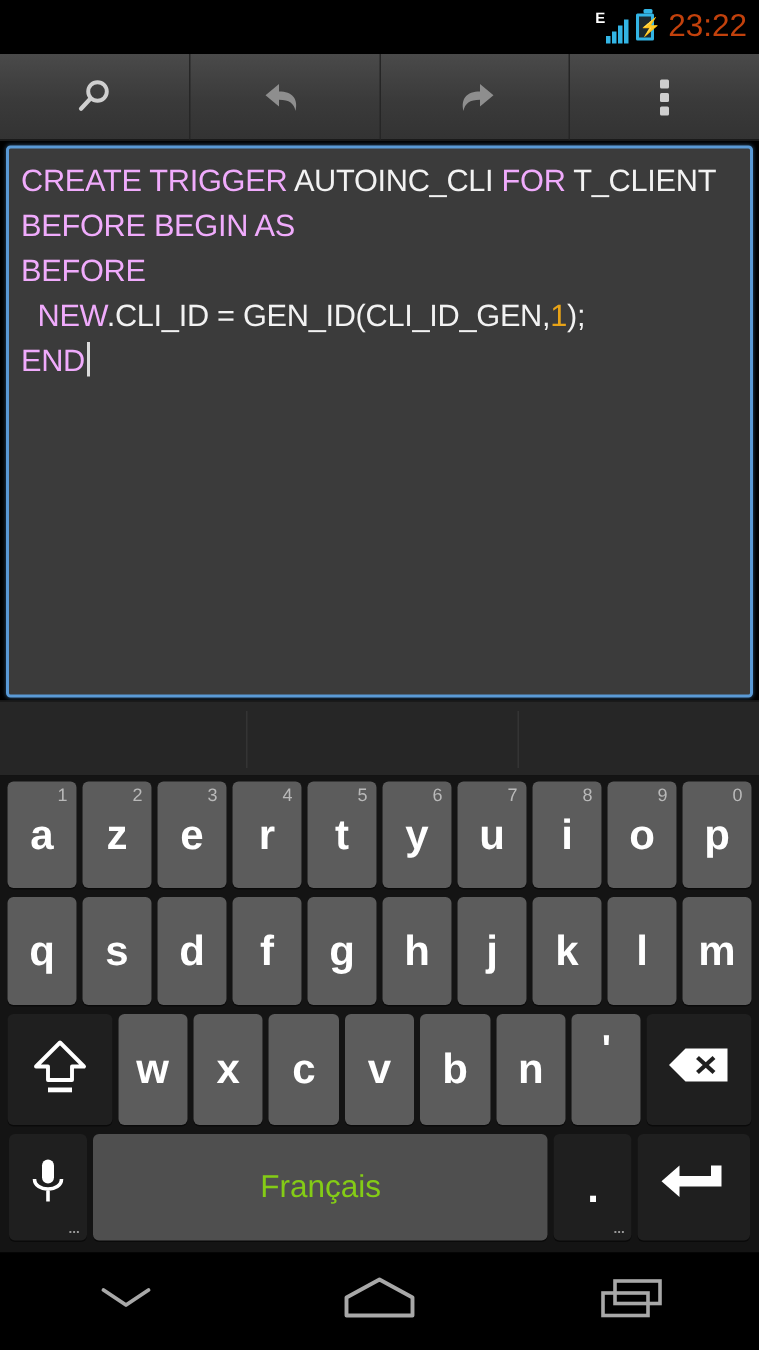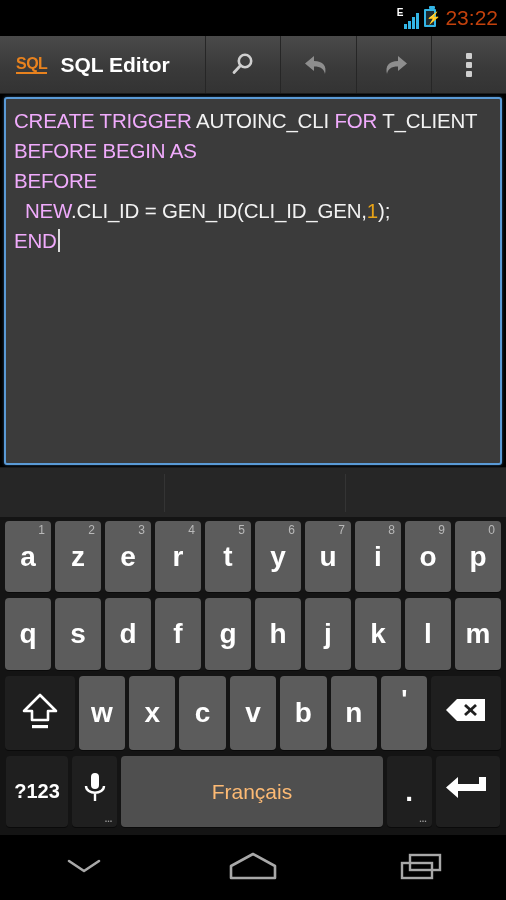--- a/index.html
+++ b/index.html
@@ -120,21 +120,21 @@
   .key.dark { background: #1f1f1f; }
   .key .hint {
     position: absolute; top: 2px; right: 6px; font-size: 12px;
     color: #b9b9b9; font-weight: normal;
   }
   .key .dots3 {
     position: absolute; bottom: 4px; right: 5px; font-size: 9px;
     color: #9a9a9a; font-weight: bold; letter-spacing: 0px; line-height: 8px;
   }
   .key.space {
-    flex: 6.1 1 0; background: #4f4f4f; color: #fdba74;
+    flex: 6.1 1 0; background: #4f4f4f; color: #84cc16;
     font-size: 21px; font-weight: normal; border-radius: 4px;
   }
   .key.fn123 { flex: 1.45 1 0; font-size: 20px; }
   .key.mic { flex: 1.05 1 0; }
   .key.period { flex: 1.05 1 0; font-size: 28px; }
   .key.enter { flex: 1.5 1 0; }
   .key.shift { flex: 1.5 1 0; }
   .key.bksp { flex: 1.5 1 0; }
   .key.apos { flex: 1 1 0; font-size: 26px; align-items: flex-start; padding-top: 8px; }
 
@@ -163,24 +163,20 @@
           <i></i>
         </span>
     </div>
     <div class="batt">
         <span>⚡</span>
       </div>
     <div class="clock">23:22</div>
   </div>
 
   <div class="actionbar">
-    <div class="ab-title-zone">
-      <span class="sql-logo">SQL</span>
-      <span class="ab-title">SQL Editor</span>
-    </div>
     <div class="ab-btn">
       <span>
         <svg width="30" height="30" viewBox="0 0 30 30">
           <circle cx="17" cy="11" r="6.2" fill="none" stroke="#cfcfcf" stroke-width="2.6"></circle>
           <line x1="12.5" y1="15.5" x2="6" y2="22.5" stroke="#cfcfcf" stroke-width="2.8" stroke-linecap="round"></line>
         </svg>
       </span>
     </div>
     <div class="ab-btn">
       <span>
@@ -297,21 +293,20 @@
           <svg width="44" height="30" viewBox="0 0 44 30">
             <path d="M13 4 L41 4 L41 26 L13 26 L2 15 Z" fill="#ffffff"></path>
             <line x1="21" y1="10" x2="32" y2="20" stroke="#1f1f1f" stroke-width="2.8"></line>
             <line x1="32" y1="10" x2="21" y2="20" stroke="#1f1f1f" stroke-width="2.8"></line>
           </svg>
         </span>
       </div>
     </div>
 
     <div class="krow r4">
-      <div class="key dark fn123">?123</div>
       <div class="key dark mic">
         <span>
           <svg width="26" height="36" viewBox="0 0 26 36">
             <rect x="9" y="3" width="8" height="16" rx="4" fill="#ffffff"></rect>
             <path d="M4 16 C4 25 22 25 22 16" fill="none" stroke="#ffffff" stroke-width="2.4"></path>
             <line x1="13" y1="24" x2="13" y2="31" stroke="#ffffff" stroke-width="2.4"></line>
           </svg>
         </span>
         <span class="dots3">...</span>
       </div>

